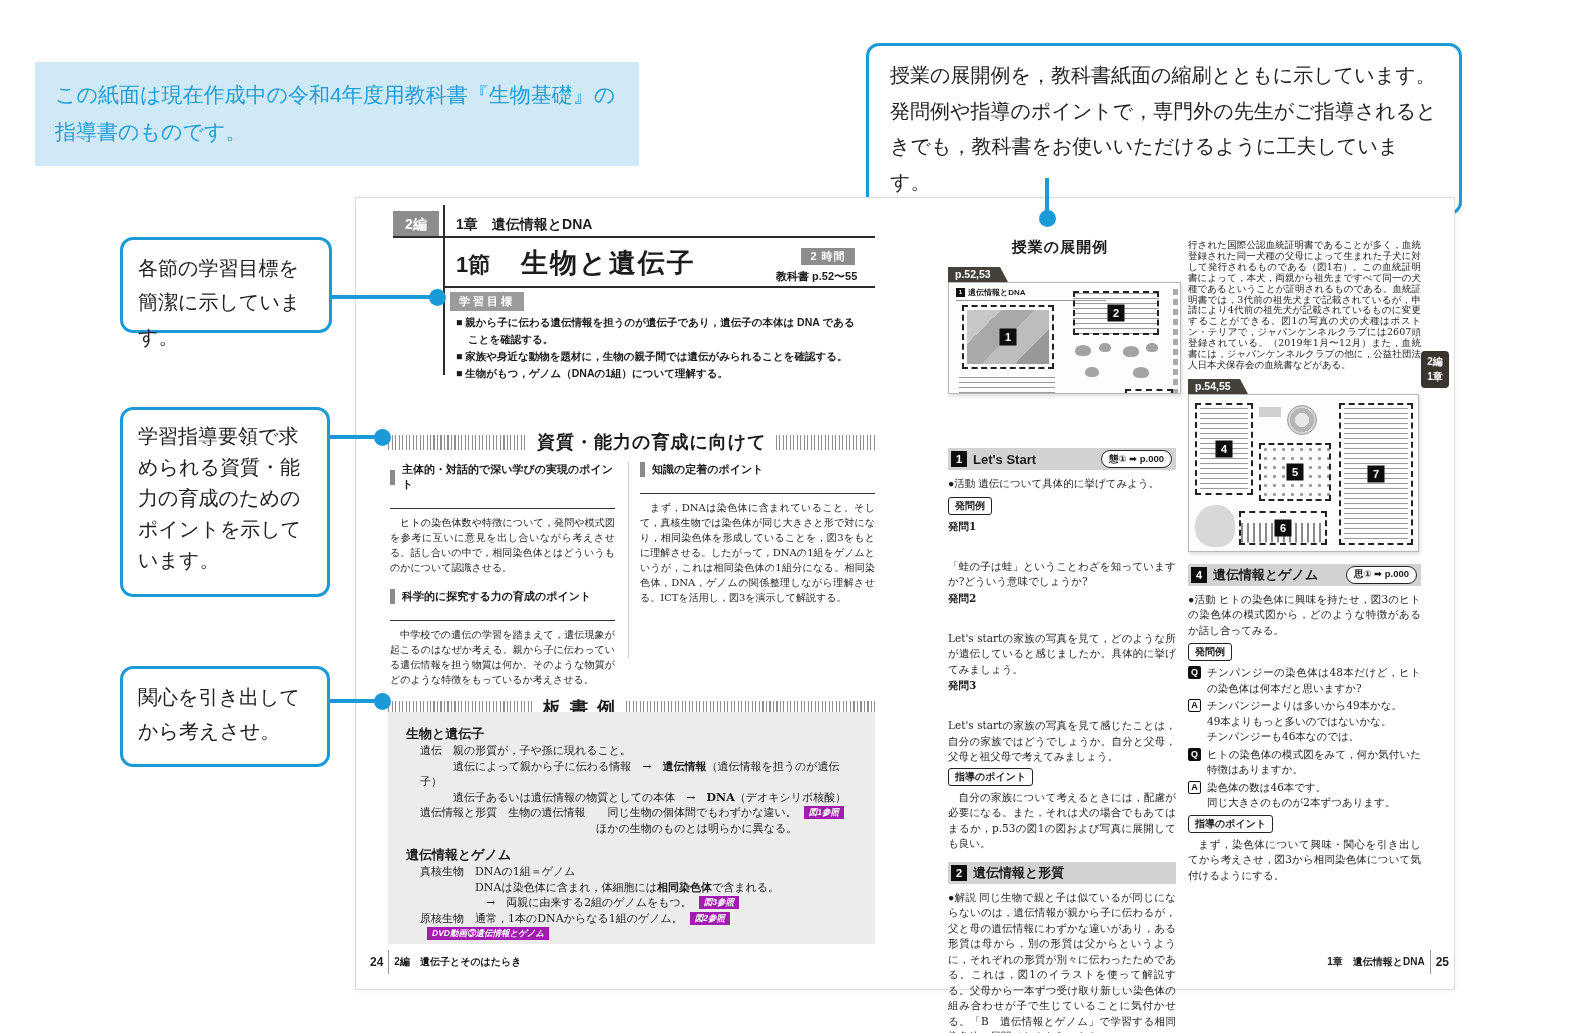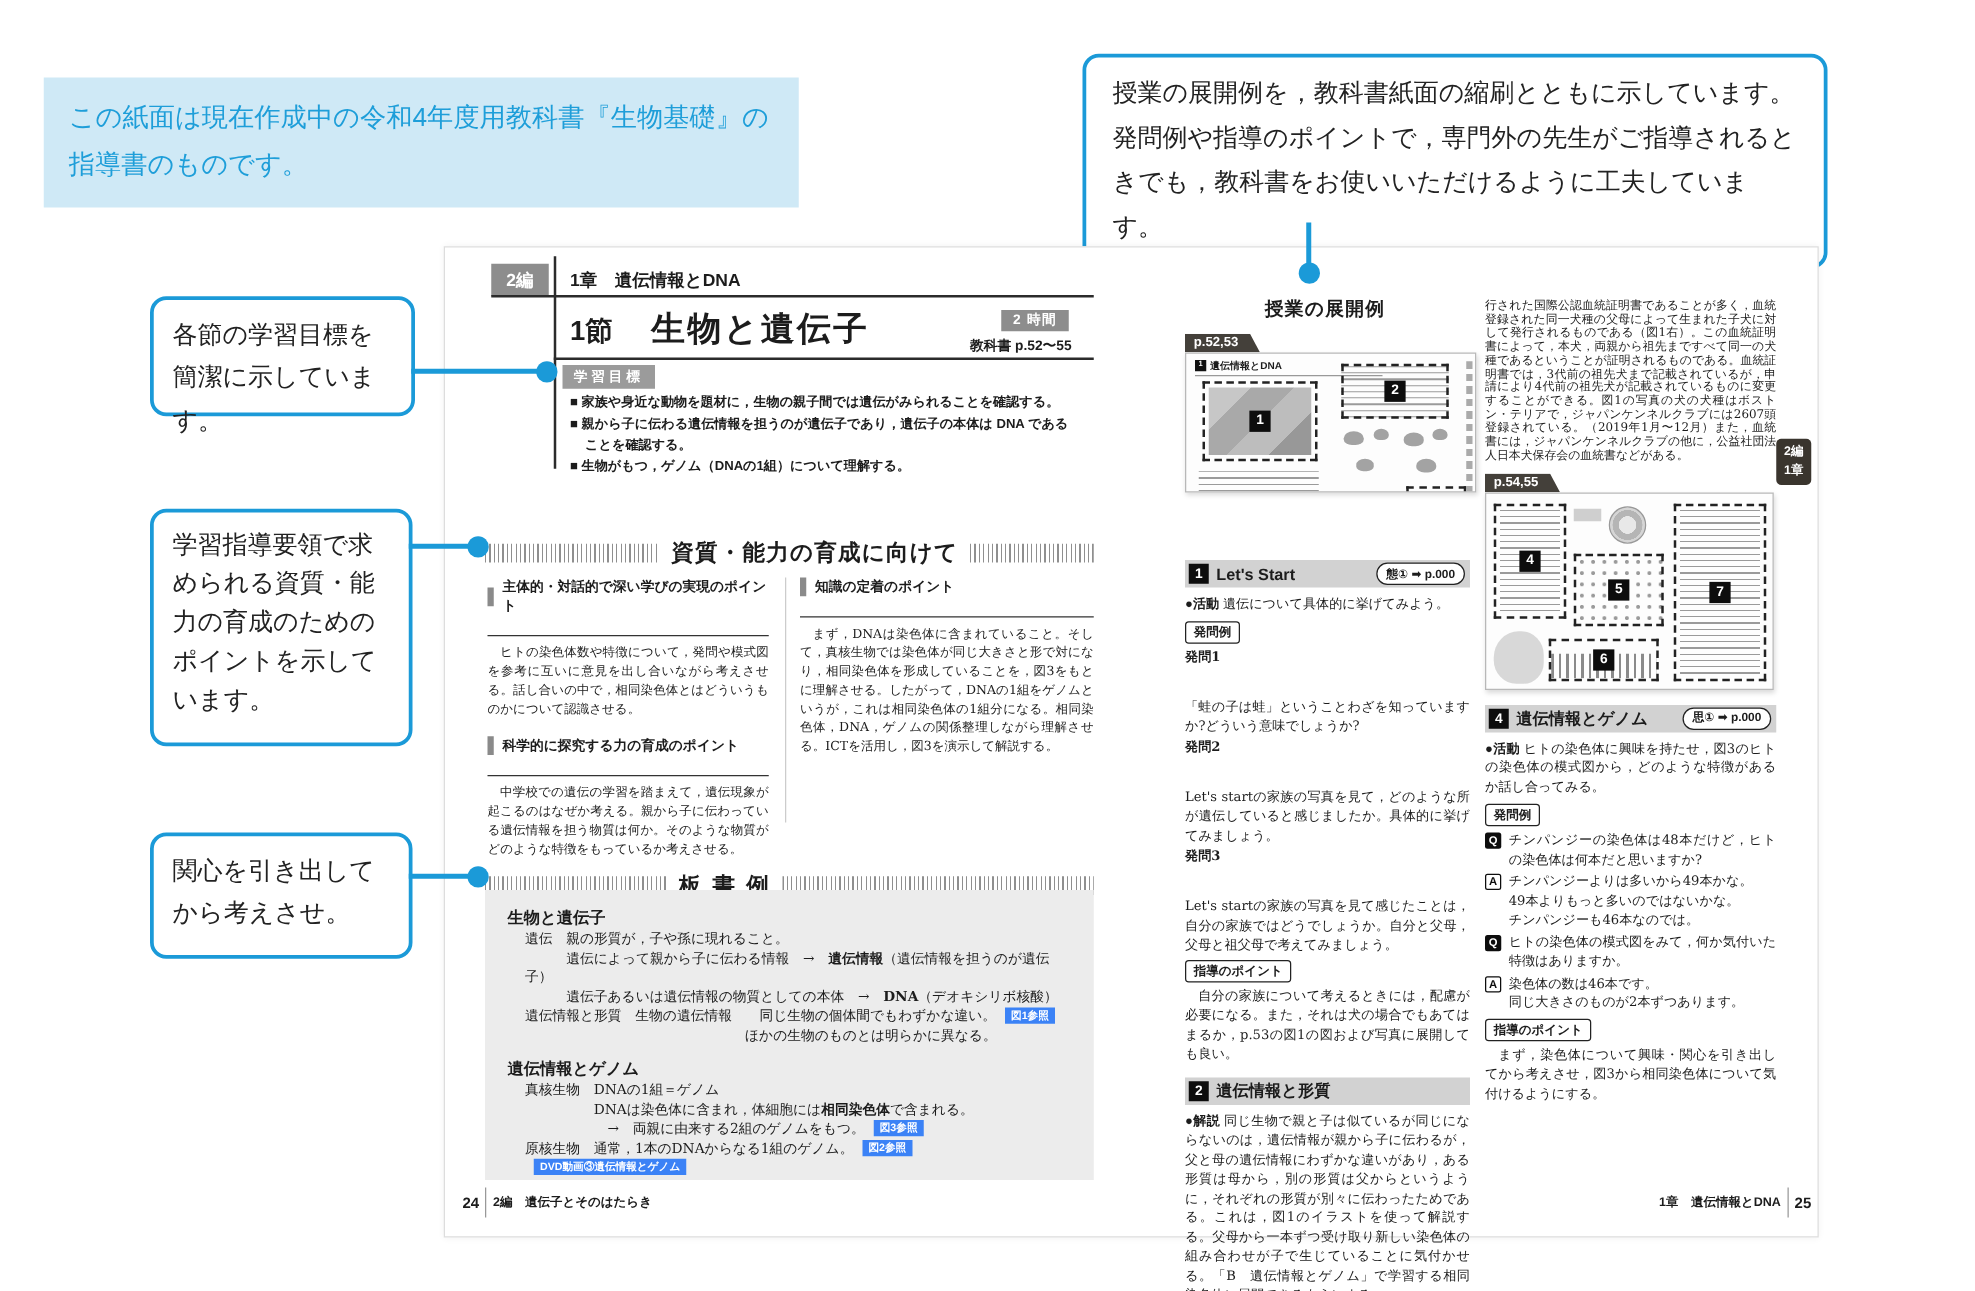--- a/index.html
+++ b/index.html
@@ -80,22 +80,22 @@
   .pt-body{font-size:10px;line-height:15px;text-align:justify;text-indent:1em;}
   .mt12{margin-top:12px;}
 
   
   #board-box{left:388px;top:712px;width:487px;height:232px;background:#ececec;padding:13px 18px;}
   .bd-h{font-weight:bold;font-size:13px;}
   .bd-h.mt{margin-top:10px;}
   .bd-line{font-size:11px;line-height:15.5px;margin-left:14px;font-family:"DejaVu Serif","Liberation Serif",serif;}
   .bd-line:first-of-type{margin-top:8px;}
   .bd-line b{font-weight:bold;}
-  .bd-badge{display:inline-block;background:#3b82f6;color:#fff;font-family:"Liberation Sans",sans-serif;
-    font-weight:bold;font-size:8.5px;line-height:1.3;padding:1px 5px;margin-left:7px;vertical-align:1px;}
+  .bd-badge{display:inline-block;background:#a21caf;color:#fff;font-family:"Liberation Sans",sans-serif;
+    font-weight:bold;font-size:8.5px;line-height:1.3;padding:1px 5px;margin-left:7px;vertical-align:1px;font-style:italic;}
 
   
   .footer{display:flex;align-items:center;gap:5px;}
   .footer .pg{font-weight:bold;font-size:12px;}
   .footer .fdiv{width:1px;height:24px;background:#999;}
   .footer .fl{font-weight:bold;font-size:10px;}
   #lp-footer{left:370px;top:950px;}
   #rp-footer{left:1230px;top:950px;width:219px;justify-content:flex-end;}
 
   
@@ -103,21 +103,21 @@
   #rp-col2{left:1188px;top:240px;width:233px;}
   .gbar{background:#d2d2d2;display:flex;align-items:center;height:22px;padding:0 4px 0 3px;margin-bottom:6px;}
   .gbar .num{flex:0 0 16px;width:16px;height:16px;background:#0d0d0d;color:#fff;font-weight:bold;
     font-size:11px;line-height:16px;text-align:center;margin-right:6px;}
   .gbar .t{font-weight:bold;font-size:13px;white-space:nowrap;}
   .gbar .pill{margin-left:auto;background:#fff;border:1.5px solid #222;border-radius:10px;
     font-weight:bold;font-size:9.5px;padding:1.5px 7px;white-space:nowrap;}
   .mt10{margin-top:10px;}
   .body-p{font-size:10.5px;line-height:15.5px;text-align:justify;margin-bottom:3px;}
   .body-p .ser{font-size:10.5px;}
-  .glabel{font-weight:bold;font-size:10.5px;margin-right:3px;font-family:"Liberation Sans",sans-serif;}
+  .glabel{font-weight:normal;font-size:10.5px;margin-right:3px;font-family:"Liberation Sans",sans-serif;}
   .indent{text-indent:1em;}
   .boxlabel{display:inline-block;border:1.5px solid #222;border-radius:3px;font-weight:bold;
     font-size:10px;padding:1px 6px;margin:2px 0 4px;background:#fff;}
   .qrow{display:flex;margin-bottom:1px;flex-direction:column;}
   .qrow .ql{flex:0 0 40px;font-weight:bold;font-size:10.5px;line-height:15.5px;}
   .qrow .qt{flex:1;font-size:10.5px;line-height:15.5px;text-align:justify;}
   .qarow{display:flex;margin-bottom:2px;}
   .qtag{flex:0 0 13px;height:13px;margin:1px 6px 0 0;font-weight:bold;font-size:9px;line-height:13px;
     text-align:center;border-radius:2px;font-family:"Liberation Sans",sans-serif;}
   .qtag.q{background:#0d0d0d;color:#fff;}
@@ -191,22 +191,22 @@
   <div class="abs" id="chapter">1章　遺伝情報とDNA</div>
   <div class="abs" id="lp-vline"></div>
   <div class="abs" id="lp-hr1"></div>
   <div class="abs" id="sec-no">1節</div>
   <div class="abs" id="sec-title">生物と遺伝子</div>
   <div class="abs" id="hours">2 時間</div>
   <div class="abs" id="textbook">教科書 p.52〜55</div>
   <div class="abs" id="lp-hr2"></div>
   <div class="abs" id="goal-badge">学習目標</div>
   <div class="abs" id="goals">
+    <div>■ 親から子に伝わる遺伝情報を担うのが遺伝子であり，遺伝子の本体は DNA であることを確認する。</div>
     <div>■ 家族や身近な動物を題材に，生物の親子間では遺伝がみられることを確認する。</div>
-    <div>■ 親から子に伝わる遺伝情報を担うのが遺伝子であり，遺伝子の本体は DNA であることを確認する。</div>
     <div>■ 生物がもつ，ゲノム（DNAの1組）について理解する。</div>
   </div>
 
   <div class="abs sec-header" id="ability-header">
     <div class="stripes s-left"></div>
     <div class="txt">資質・能力の育成に向けて</div>
     <div class="stripes s-right"></div>
   </div>
 
   <div class="abs" id="lp-col1">

